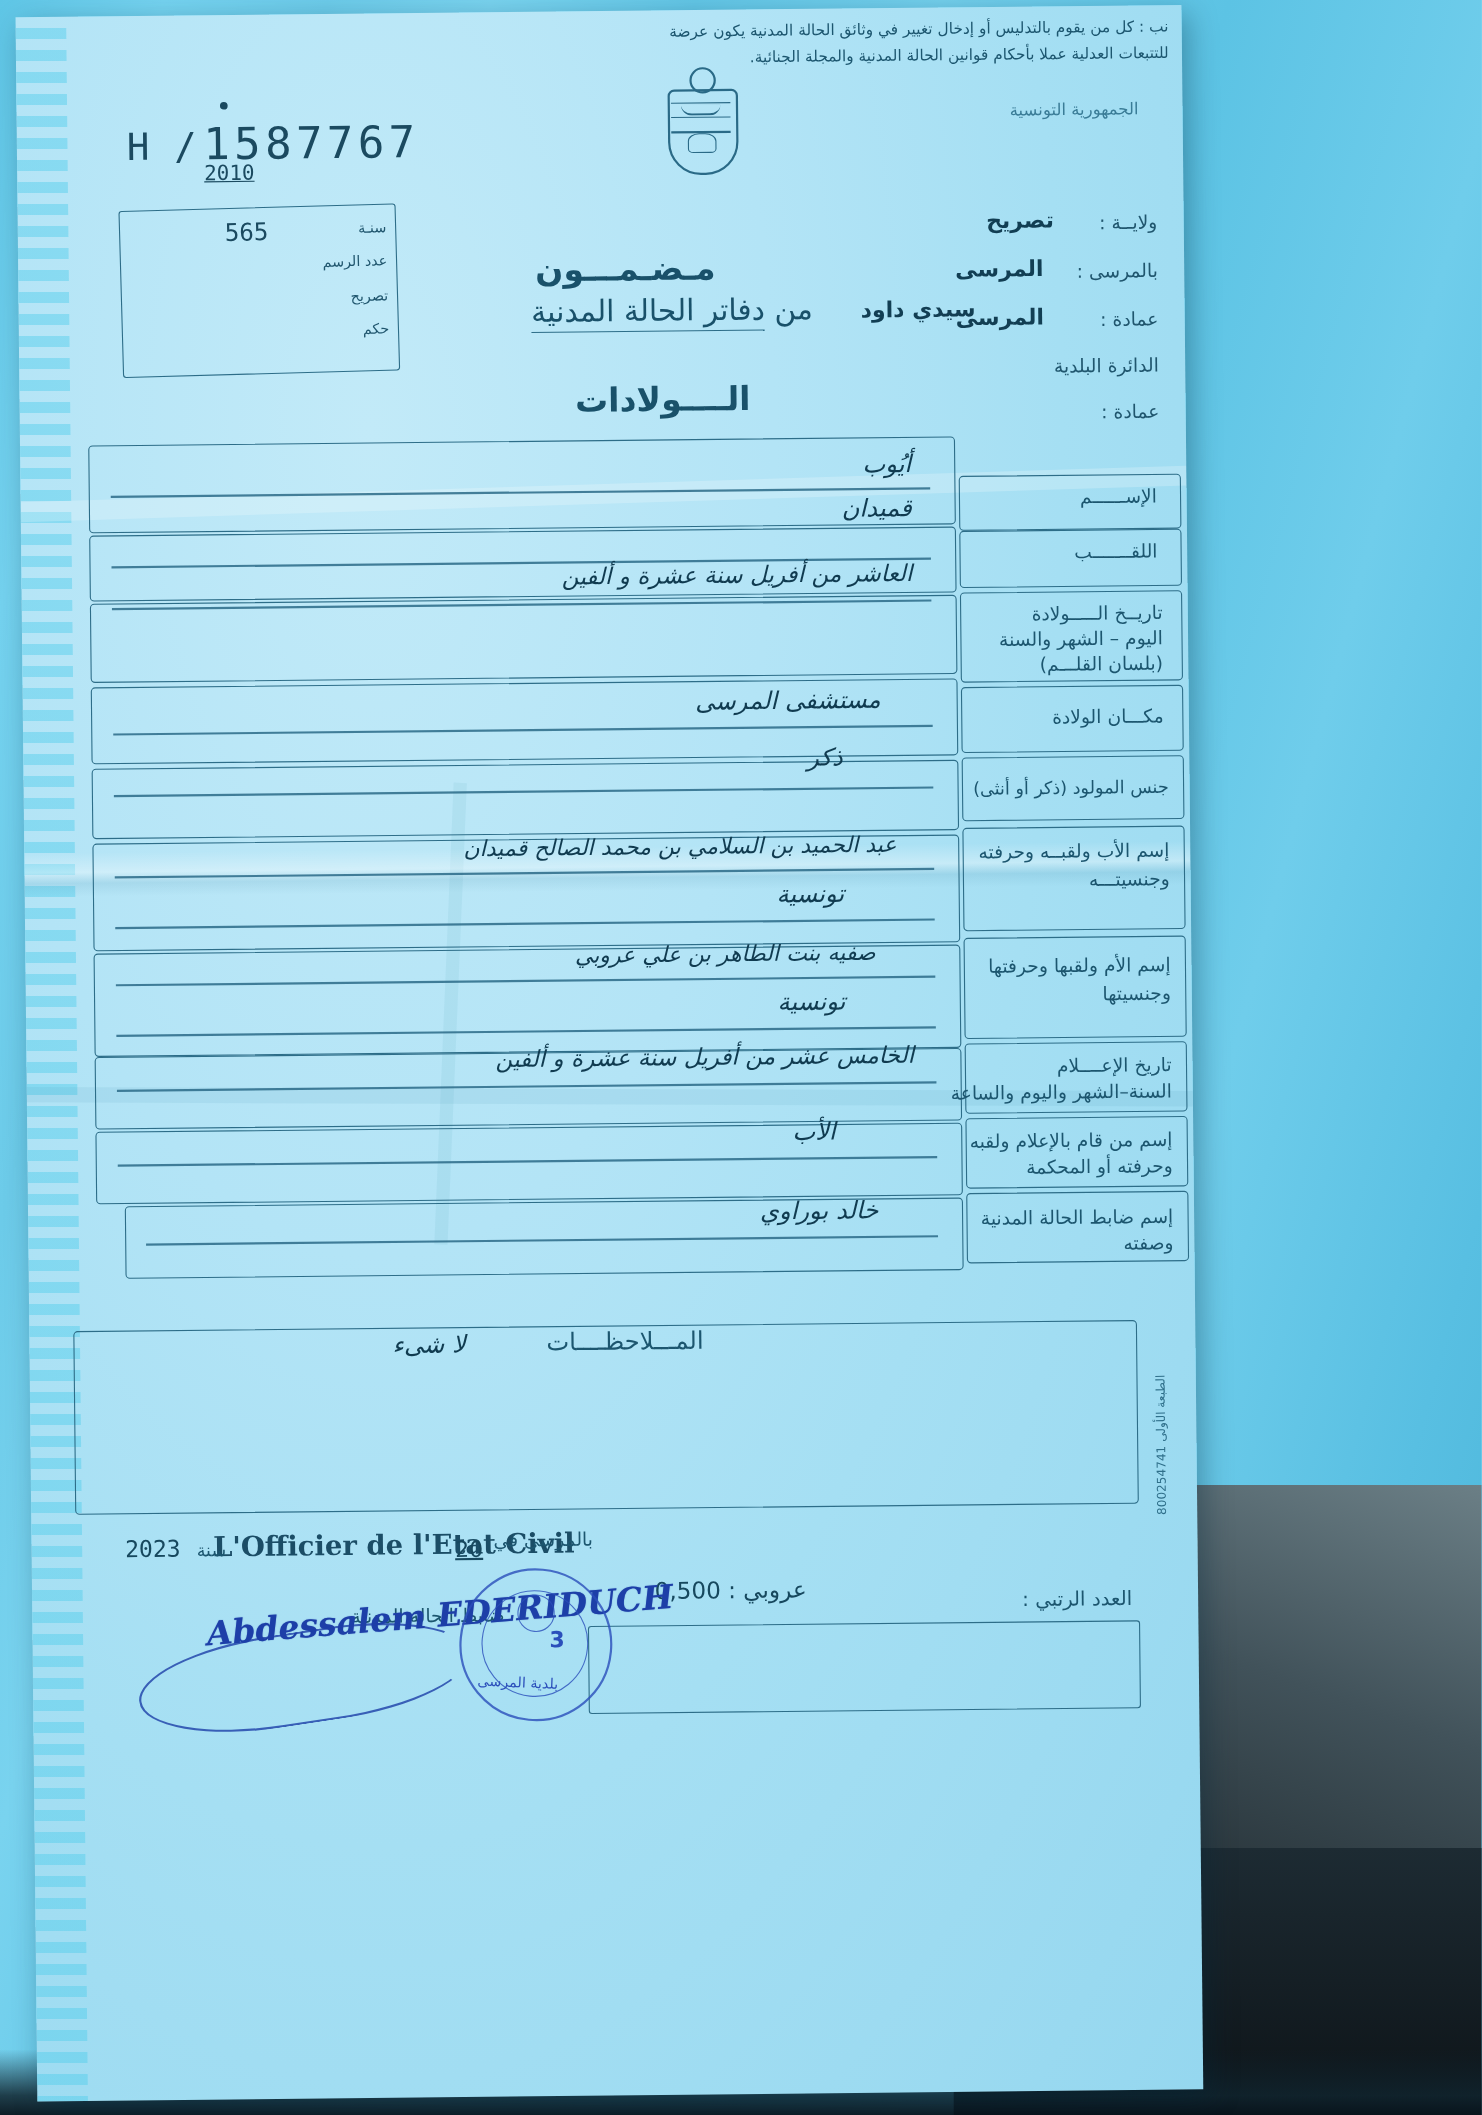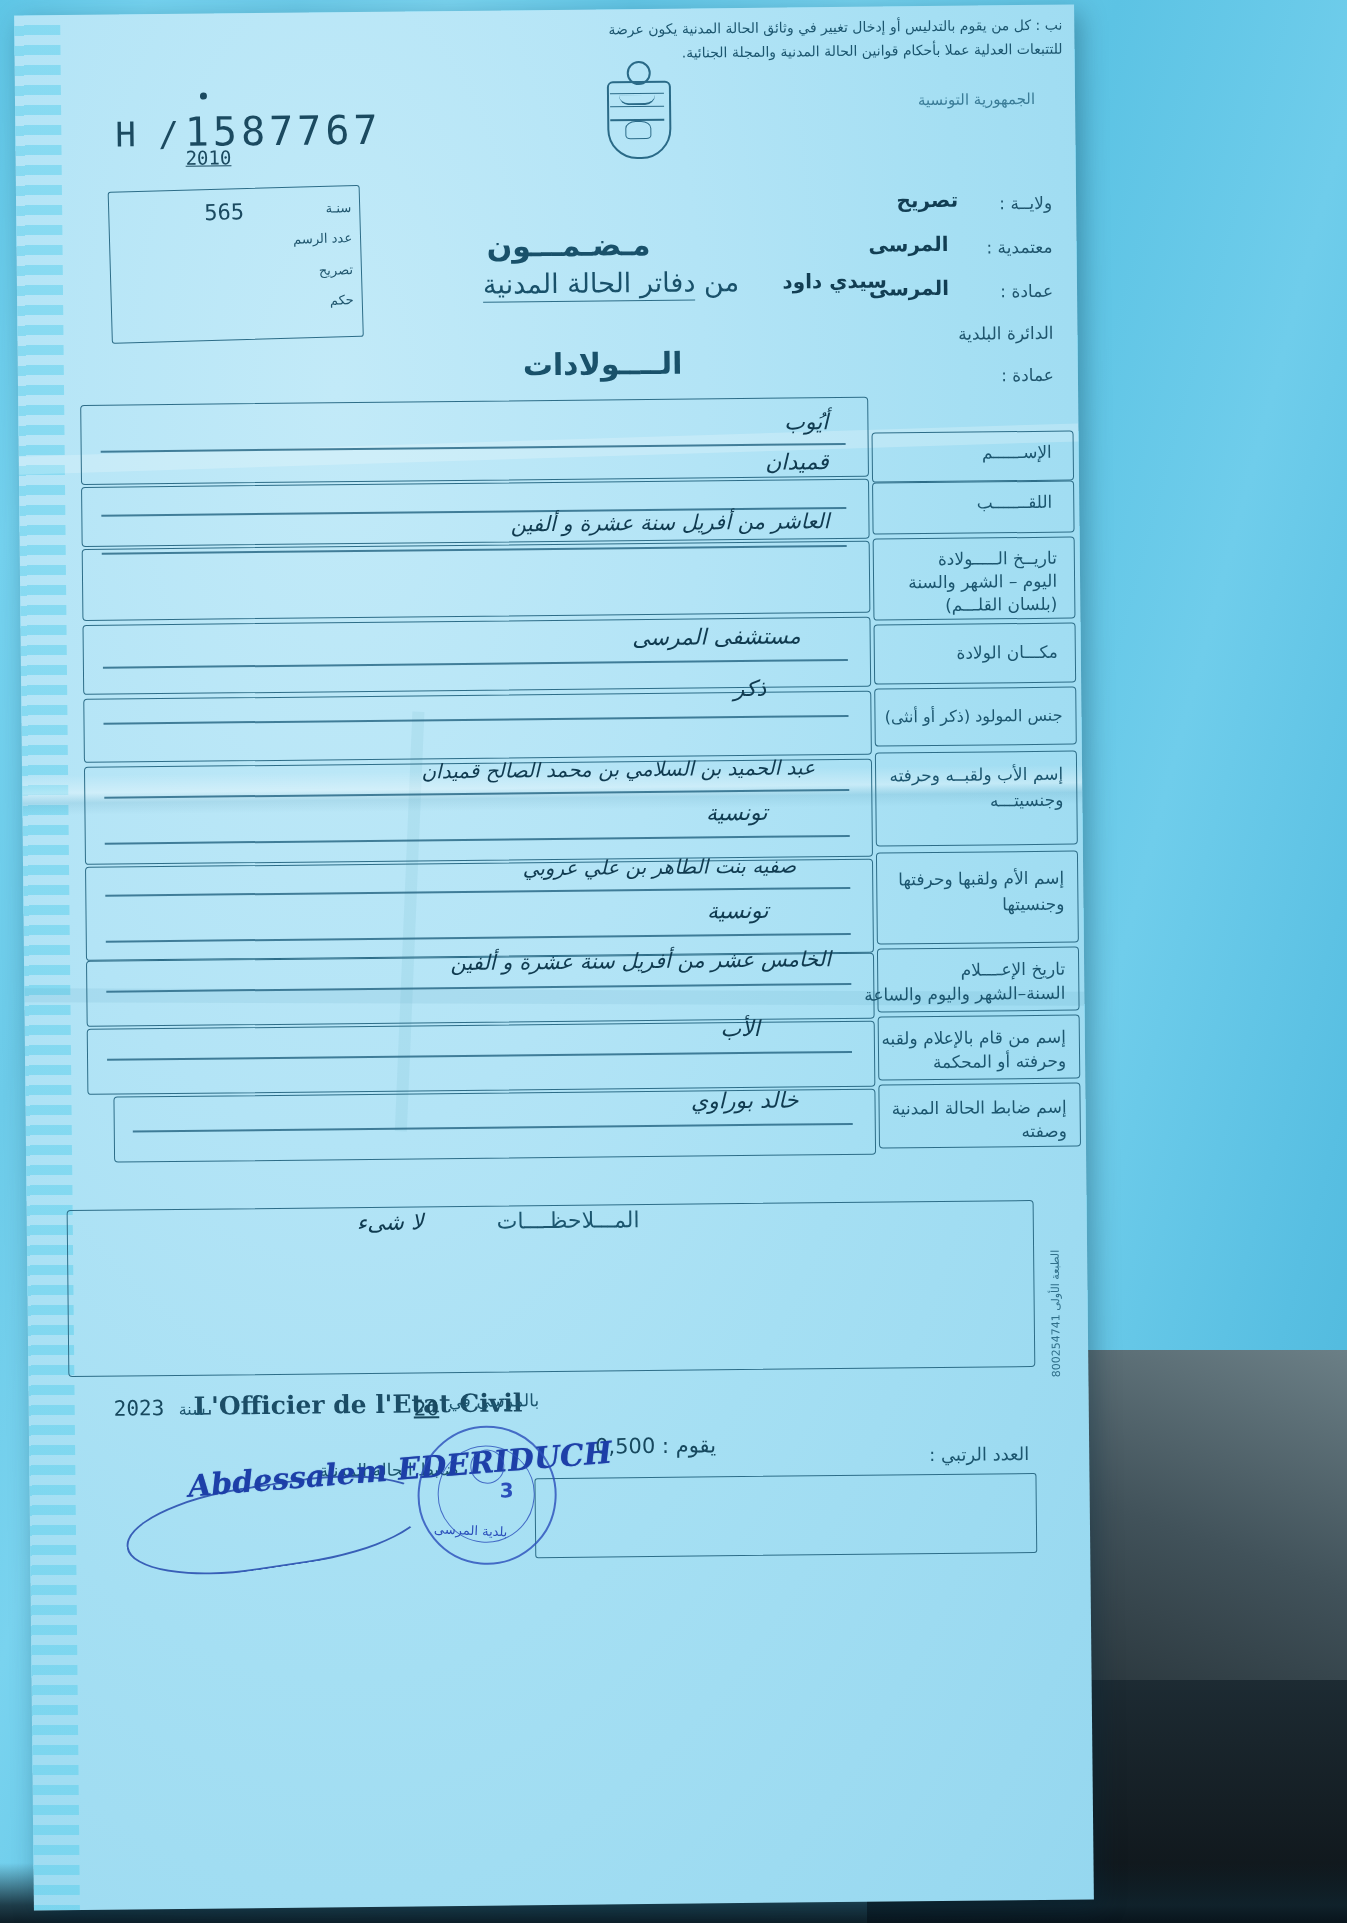--- a/index.html
+++ b/index.html
@@ -181,21 +181,21 @@
   <div id="title-registers" class="ar">
     <span>من </span><span class="u">دفاتر الحالة المدنية</span>
   </div>
   <div id="title-births" class="ar">الــــولادات</div>
 
   <div id="republic">الجمهورية التونسية</div>
 
   <div class="rh-label" style="top:188px">ولايــة :</div>
   <div class="rh-value" style="right:118px;top:182px">تصريح</div>
 
-  <div class="rh-label" style="top:232px">معتمدية :</div>
+  <div class="rh-label" style="top:232px">بالمرسى :</div>
   <div class="rh-value" style="right:128px;top:226px">المرسى</div>
 
   <div class="rh-label" style="top:276px">عمادة :</div>
   <div class="rh-value" style="right:128px;top:270px">المرسى</div>
 
   <div class="rh-label" style="top:318px">الدائرة البلدية</div>
   <div class="rh-value" style="right:190px;top:262px">سيدي داود</div>
 
   <div class="rh-label" style="top:360px">عمادة :</div>
 
@@ -273,21 +273,21 @@
     <div class="valueline" style="right:228px;top:726px;width:720px"></div>
   </div>
 
   <div id="obs-box"></div>
   <div id="obs-label" class="ar">المـــلاحظــــات</div>
   <div id="obs-value" class="handw">لا شىء</div>
 
   <div id="side-code">الطبعة الأولى  800254741</div>
 
   <div id="price">
-    <span>يقوم :</span>
+    <span>عروبي :</span>
     <span>0,500</span>
   </div>
   <div id="order-number">العدد الرتبي :</div>
 
   <div id="note-box"></div>
   <div id="note-text" class="ar" style="white-space:pre-line">نب : كل من يقوم بالتدليس أو إدخال تغيير في وثائق الحالة المدنية يكون عرضة
 للتتبعات العدلية عملا بأحكام قوانين الحالة المدنية والمجلة الجنائية.</div>
 
   <div id="officer-fr">L'Officier de l'Etat Civil</div>
   <div id="officer-ar">بالمرسى في</div>

